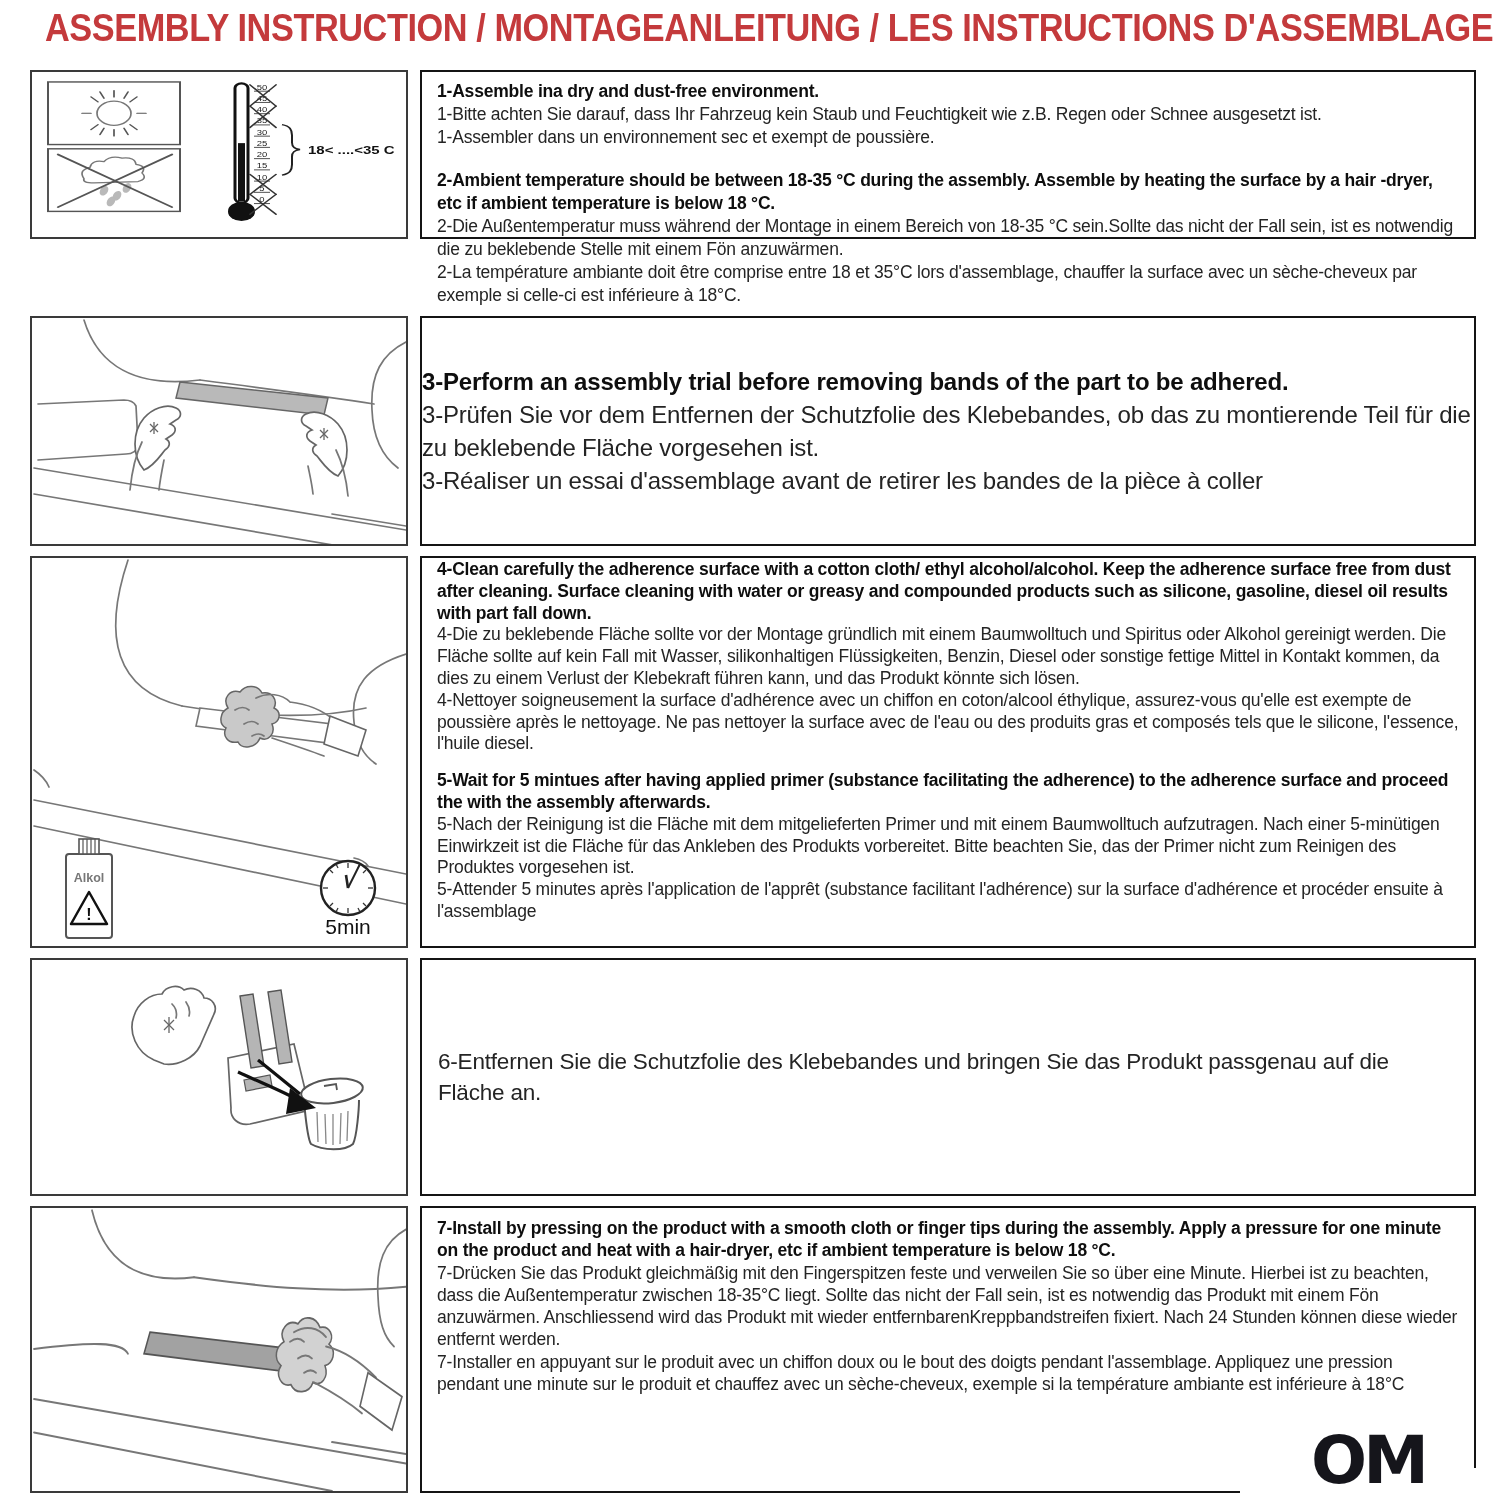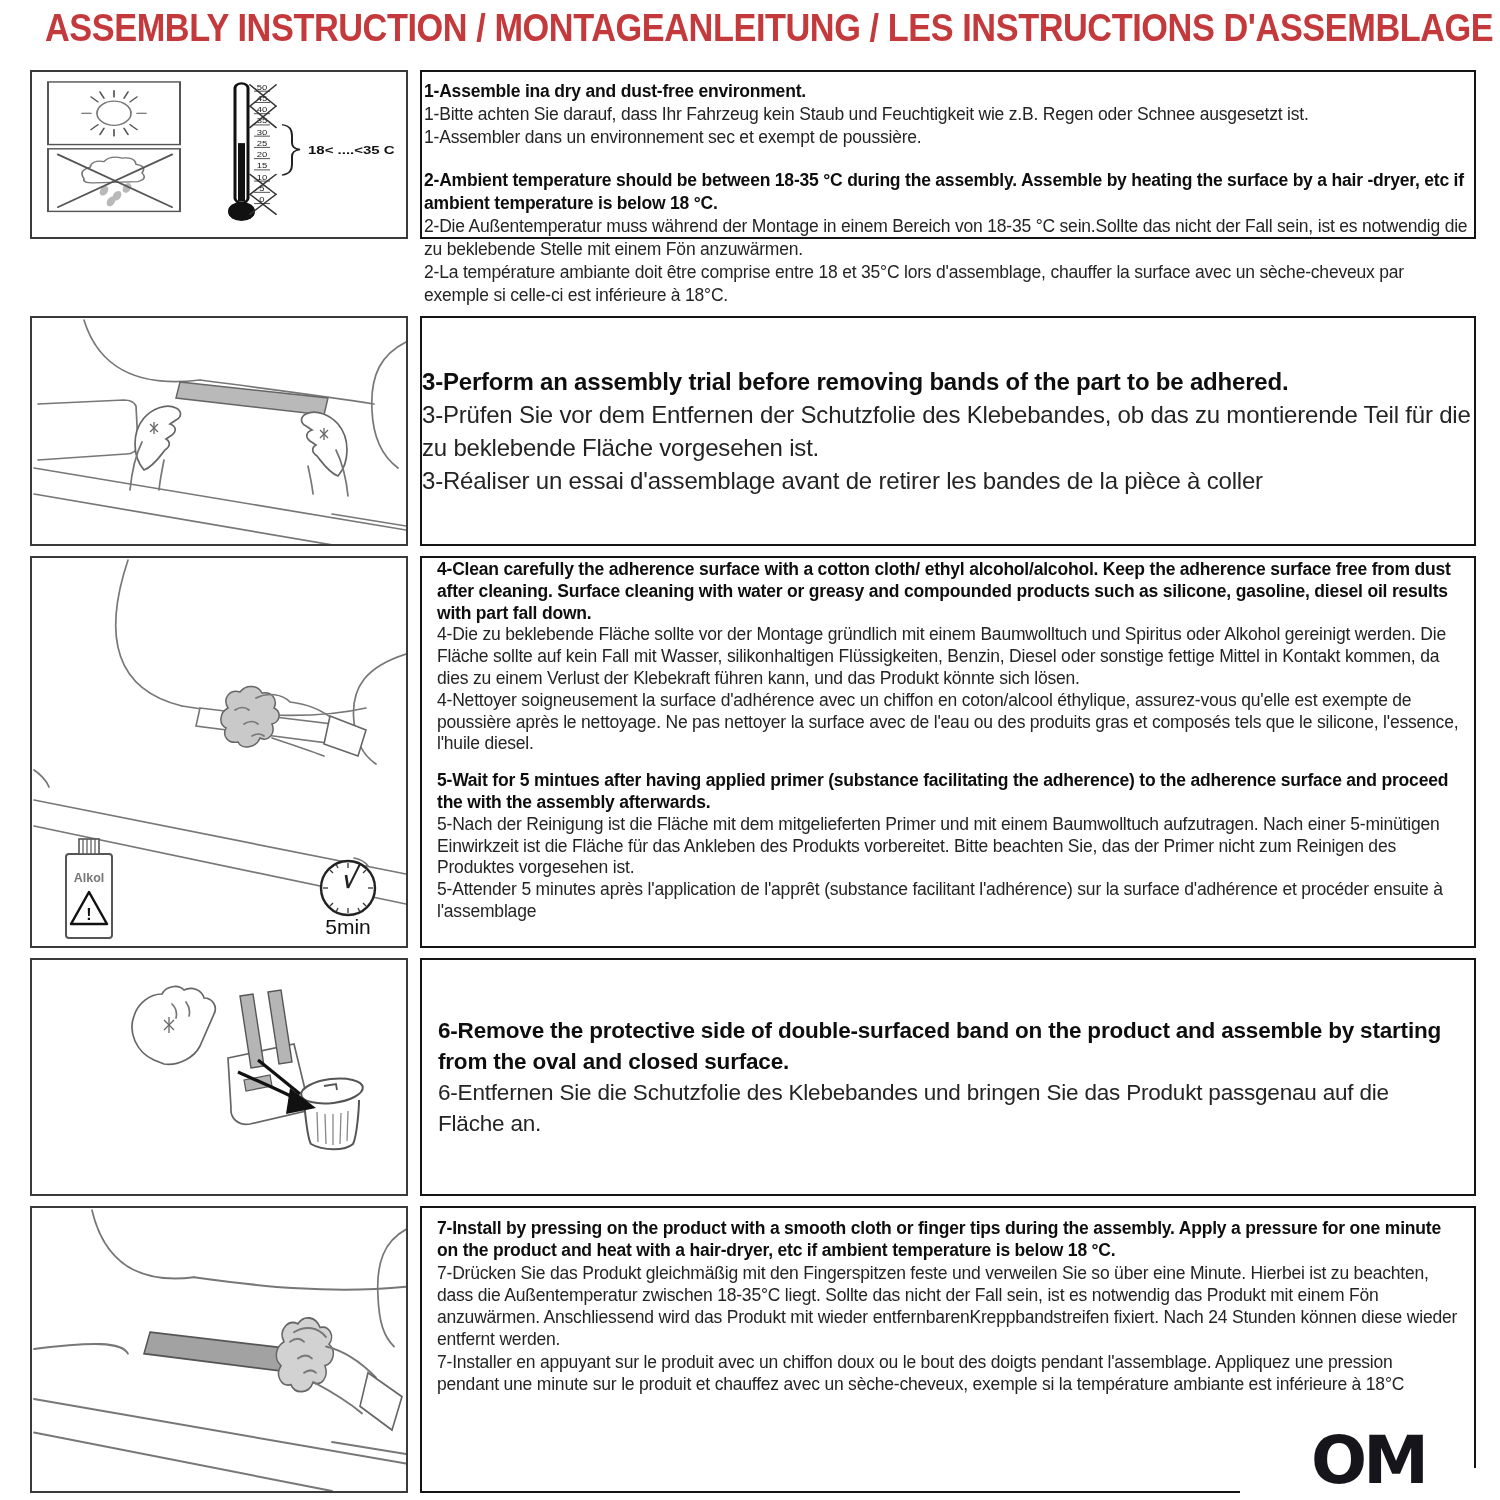--- a/index.html
+++ b/index.html
@@ -10,21 +10,21 @@
        transform:scaleX(0.88);transform-origin:left center;}
   .row{position:absolute;left:0;width:1500px;}
   .imgbox{position:absolute;left:30px;width:378px;height:100%;
        border:2px solid #3a3a3a;background:#fff;box-sizing:border-box;}
   .imgbox svg{display:block;width:100%;height:100%;}
   .textbox{position:absolute;left:420px;width:1056px;height:100%;
        border:2px solid #141414;background:#fff;box-sizing:border-box;
        display:flex;flex-direction:column;}
   .textbox p{margin:0;color:#242424;letter-spacing:-0.2px;}
   .textbox p.b{font-weight:700;color:#0e0e0e;}
-  .tb-small{padding:8px 2px;font-size:17.5px;line-height:23px;}
+  .tb-small{padding:8px 15px;font-size:17.5px;line-height:23px;}
   .tb-small3{padding:1px 15px;font-size:17.5px;line-height:21.8px;}
   .tb-big{padding:0 0;font-size:24px;line-height:33px;justify-content:center;}
   .tb-med{padding:0 16px;font-size:22.5px;line-height:31px;justify-content:center;}
   .tb-small5{padding:9px 15px;font-size:17.5px;line-height:22.3px;}
   .gap{margin-top:20px !important;}
   .gap14{margin-top:15px !important;}
   .logo{position:absolute;left:1240px;top:1468px;width:256px;height:92px;
        background:#fff;display:flex;align-items:center;justify-content:flex-end;
        font-family:"DejaVu Sans",sans-serif;font-weight:900;font-size:66px;
        letter-spacing:-4px;line-height:1;flex-direction:column;}
@@ -262,21 +262,20 @@
         <path d="M292,126 l12,-2 l1,6" fill="none" stroke="#555" stroke-width="1.8"></path>
       </g>
       <g>
         <path d="M206,112 C232,124 252,132 266,140" fill="none" stroke="#111" stroke-width="3.2"></path>
         <path d="M226,100 C246,116 258,126 268,134" fill="none" stroke="#111" stroke-width="3.2"></path>
         <polygon points="258,128 284,148 254,154" fill="#111"></polygon>
       </g>
     </svg>
   </div>
   <div class="textbox tb-med">
-    <p class="b">6-Remove the protective side of double-surfaced band on the product and assemble by starting from the oval and closed surface.</p>
     <p>6-Entfernen Sie die Schutzfolie des Klebebandes und bringen Sie das Produkt passgenau auf die Fläche an.</p>
   </div>
 </section>
 
 <section class="row" style="top:1206px;height:287px;">
   <div class="imgbox">
     <svg viewBox="0 0 374 237" preserveAspectRatio="none">
       <g class="lineart">
         <path d="M60,2 C72,44 104,64 162,58"></path>
         <path d="M162,58 C230,66 300,72 374,66"></path>

